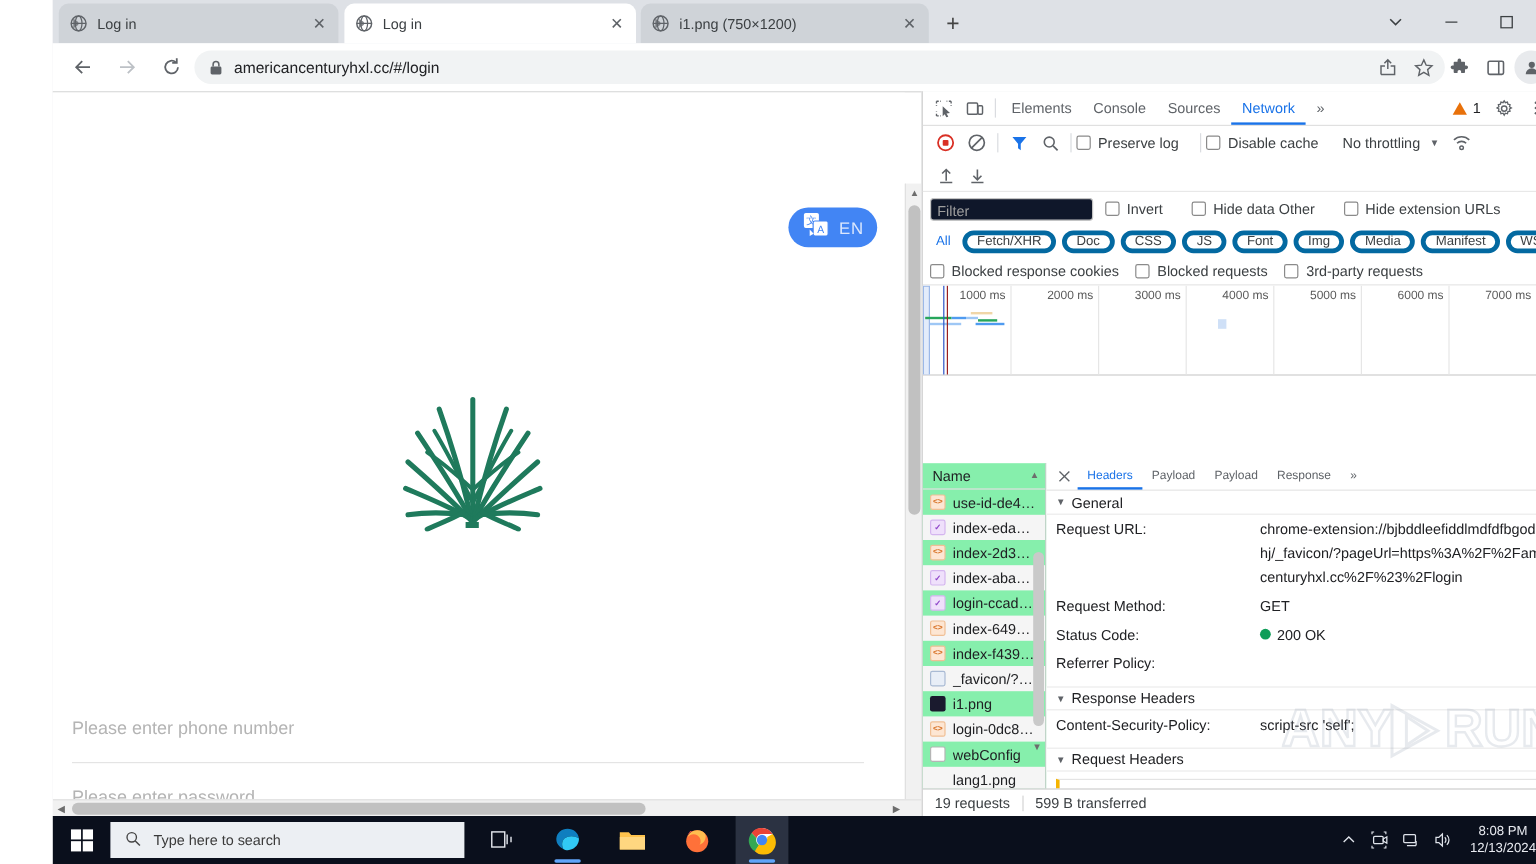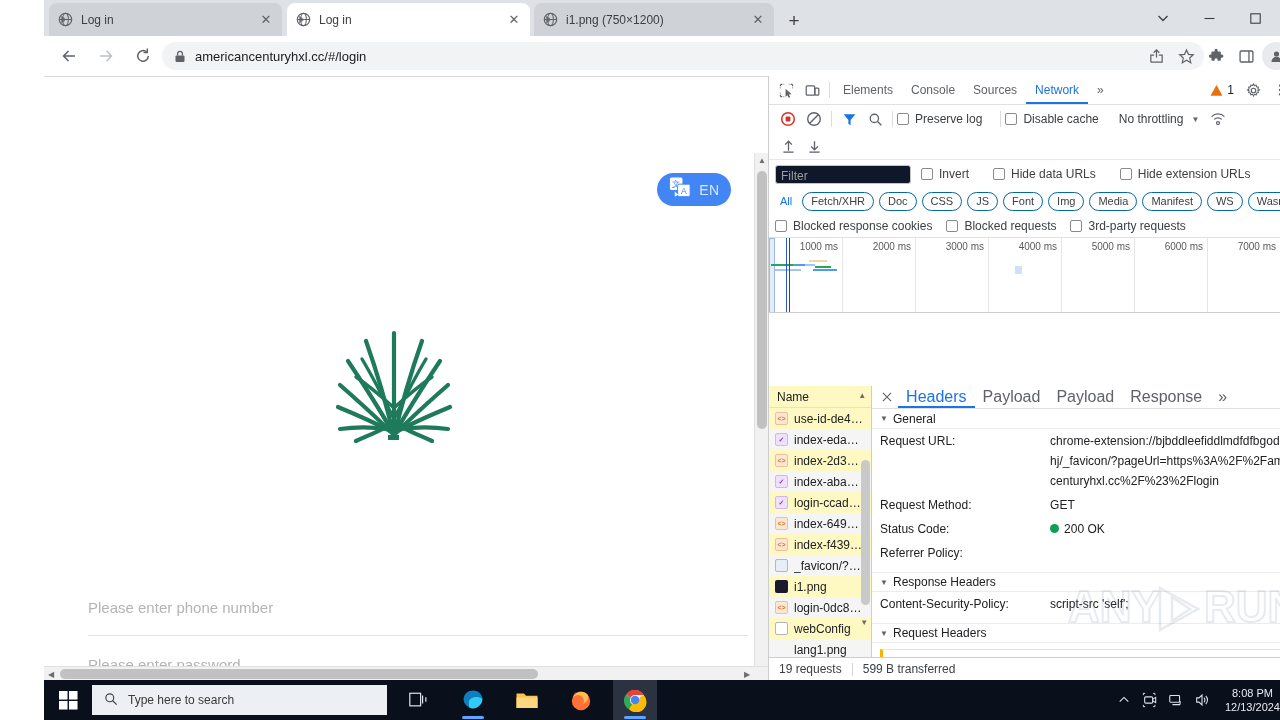--- a/index.html
+++ b/index.html
@@ -55,21 +55,21 @@
   }
   .trbtn .glabel { color:#dbe7fd; font-size:14px; letter-spacing:.5px; }
 
   .brand { position:absolute; left:286px; top:244px; width:420px; height:124px; display:flex; align-items:center; }
   .brand .mark { width:128px; height:120px; flex:0 0 128px; }
   .brand .wordmark { margin-left:4px; display:flex; flex-direction:column; }
   .brand .w1 { font-size:44px; color:#17181a; line-height:52px; letter-spacing:-0.5px; }
   .brand .w2 { font-size:44px; color:#17181a; line-height:52px; letter-spacing:-0.5px; position:relative;}
   .brand .reg { font-size:15px; vertical-align:super; }
 
-  .field { position:absolute; left:44px; width:660px; border-bottom:1px solid #e4e4e4; height:56px; display:flex; align-items:center; }
+  .field { position:absolute; left:16px; width:660px; border-bottom:1px solid #e4e4e4; height:56px; display:flex; align-items:center; }
   .field .ph { font-size:15px; color:#b4b4b4; }
   .f-phone { top:503px; }
   .f-pass { top:560px; }
 
   
   .vscroll { position:absolute; right:0; top:76px; width:14px; height:590px; background:#f1f1f1; border-left:1px solid #e0e0e0;}
   .vscroll .thumb { position:absolute; left:2px; top:2px; width:10px; height:258px; background:#c1c1c1; border-radius:5px;}
   .vscroll .arr { position:absolute; left:0; width:14px; height:14px; display:flex; align-items:center; justify-content:center; color:#6d6d6d; font-size:8px;}
   .hscroll { position:absolute; left:0; bottom:0; width:724px; height:14px; background:#f1f1f1; border-top:1px solid #e0e0e0;}
   .hscroll .thumb { position:absolute; left:16px; top:2px; width:478px; height:10px; background:#c1c1c1; border-radius:5px;}
@@ -89,53 +89,53 @@
   .dt-row { height:28px; display:flex; align-items:center; padding:0 6px;justify-content:space-between; }
   .dt-row2 { height:27px; display:flex; align-items:center; padding:0 6px; border-bottom:1px solid #e8e8e8;}
   .cb { width:12px; height:12px; border:1px solid #8a8a8a; border-radius:2px; background:#fff; flex:0 0 12px;}
   .cbl { display:flex; align-items:center; gap:6px; font-size:12px; color:#3c4043; margin-right:14px;}
   .throttle { font-size:12px; color:#3c4043; margin-left:6px;}
   .caret { font-size:8px; color:#5f6368; margin-left:8px;}
 
   .filterrow { height:28px; display:flex; align-items:center; padding:0 6px; gap:10px;}
   .filterbox { width:136px; height:19px; border:1px solid #c4c4c4; border-radius:3px; background:#0f172a; display:flex;align-items:flex-end; padding:0 5px; font-size:12px; color:#9e9e9e;}
   .typerow { height:26px; display:flex; align-items:center; padding:0 6px; gap:5px;}
-  .chip { height:19px; padding:0 8px; border:1px solid #0369a1; border-radius:10px; font-size:11px; color:#3c4043; display:flex; align-items:center; background:#fff;}
+  .chip { height:19px; padding:0 8px; border:4px solid #0369a1; border-radius:10px; font-size:11px; color:#3c4043; display:flex; align-items:center; background:#fff;}
   .chip.sel { border:none; color:#1a73e8; background:transparent; padding:0 5px;}
   .blockedrow { height:24px; display:flex; align-items:center; padding:0 6px; border-bottom:1px solid #e0e0e0;}
 
   
   .timeline { position:relative; height:75px; border-bottom:1px solid #cdcdcd; background:#fff; overflow:hidden;}
   .tl-tick { position:absolute; top:0; width:1px; height:75px; background:#e6e6e6;}
   .tl-lbl { position:absolute; top:3px; font-size:10px; color:#5a5a5a; transform:translateX(-100%); padding-right:4px;}
   .tl-grip { position:absolute; top:0; width:6px; height:75px; background:#e3ecfb; border:1px solid #9bb8e8;}
   .tl-bar { position:absolute; height:2px; }
 
   
   .dt-split { position:absolute; left:0; top:310px; width:556px; height:271px; display:flex;}
-  .namecol { width:201px; border-right:1px solid #cdcdcd; position:relative; background:#fef9c3;}
+  .namecol { width:201px; border-right:1px solid #cdcdcd; position:relative; background:#86efac;}
   .namehdr { height:22px; border-bottom:1px solid #e0e0e0; display:flex; align-items:center; padding:0 8px; font-size:12px; color:#202124; position:relative;}
   .namehdr .up { position:absolute; right:5px; top:5px; font-size:8px; color:#6d6d6d;}
   .reqlist { position:absolute; left:0; top:22px; right:0; bottom:0; overflow:hidden;}
   .reqrow { height:21px; display:flex; align-items:center; padding:0 6px; gap:6px; font-size:12px; color:#202124;}
   .reqrow.alt { background:#f5f5f5; }
   .reqrow .nm { overflow:hidden; white-space:nowrap; text-overflow:ellipsis;}
   .ricon { width:13px; height:13px; flex:0 0 13px; border-radius:2px; display:flex; align-items:center; justify-content:center; font-size:7px; font-weight:bold;}
   .ricon.js { background:#fde6d3; color:#d9762c; border:1px solid #f0bf95;}
   .ricon.css { background:#efe0fb; color:#8e44c9; border:1px solid #d4b5ef;}
   .ricon.doc { background:#fff; border:1px solid #b5b5b5; color:#777;}
   .ricon.img { background:#e8eef7; border:1px solid #a9bad4;}
   .ricon.png { background:#1a1a2e; }
   .ricon.blank { background:transparent; }
   .listscroll { position:absolute; right:1px; top:24px; width:9px; bottom:2px;}
   .listscroll .t { position:absolute; left:0; top:50px; width:9px; height:145px; background:#c9c9c9; border-radius:5px;}
 
   .detail { flex:1 1 auto; position:relative; background:#fff; overflow:hidden;}
   .detail-tabs { height:23px; display:flex; align-items:center; border-bottom:1px solid #e0e0e0; padding-left:4px;}
-  .dtab { padding:0 8px; height:22px; line-height:22px; font-size:16px; color:#5f6368;}
+  .dtab { padding:0 8px; height:22px; line-height:22px; font-size:10px; color:#5f6368;}
   .dtab.sel { color:#1a73e8; border-bottom:2px solid #1a73e8;}
   .secthdr { height:20px; display:flex; align-items:center; gap:5px; font-size:12px; color:#202124; padding:0 8px; border-bottom:1px solid #ececec; background:#fff;}
   .secthdr .tri { font-size:8px; color:#5f6368;}
   .kv { display:flex; padding:2px 8px; font-size:12px; line-height:20px;}
   .kv .k { width:170px; flex:0 0 170px; color:#202124;}
   .kv .v { flex:1 1 auto; color:#202124; word-break:break-all;}
   .okdot { width:9px; height:9px; border-radius:50%; background:#0f9d58; display:inline-block; margin-right:5px;}
   .provbox { margin:6px 8px 0 8px; border:1px solid #e4e4e4; border-left:3px solid #f5b400; background:#fff; height:34px; display:flex; align-items:center; padding:0 10px; gap:6px; font-size:12px;}
   .detscroll { position:absolute; right:1px; top:26px; width:9px; height:245px;}
   .detscroll .t { position:absolute; left:0; top:2px; width:9px; height:175px; background:#c9c9c9; border-radius:5px;}
@@ -483,21 +483,21 @@
       <div class="filterrow">
         <div class="filterbox">
           <span>Filter</span>
         </div>
         <label class="cbl">
           <span class="cb"></span>
           <span>Invert</span>
         </label>
         <label class="cbl">
           <span class="cb"></span>
-          <span>Hide data URLs</span>
+          <span>Hide data Other</span>
         </label>
         <label class="cbl">
           <span class="cb"></span>
           <span>Hide extension URLs</span>
         </label>
       </div>
 
       <div class="typerow">
         <div class="chip sel">All</div>
         <div class="chip">Fetch/XHR</div>

